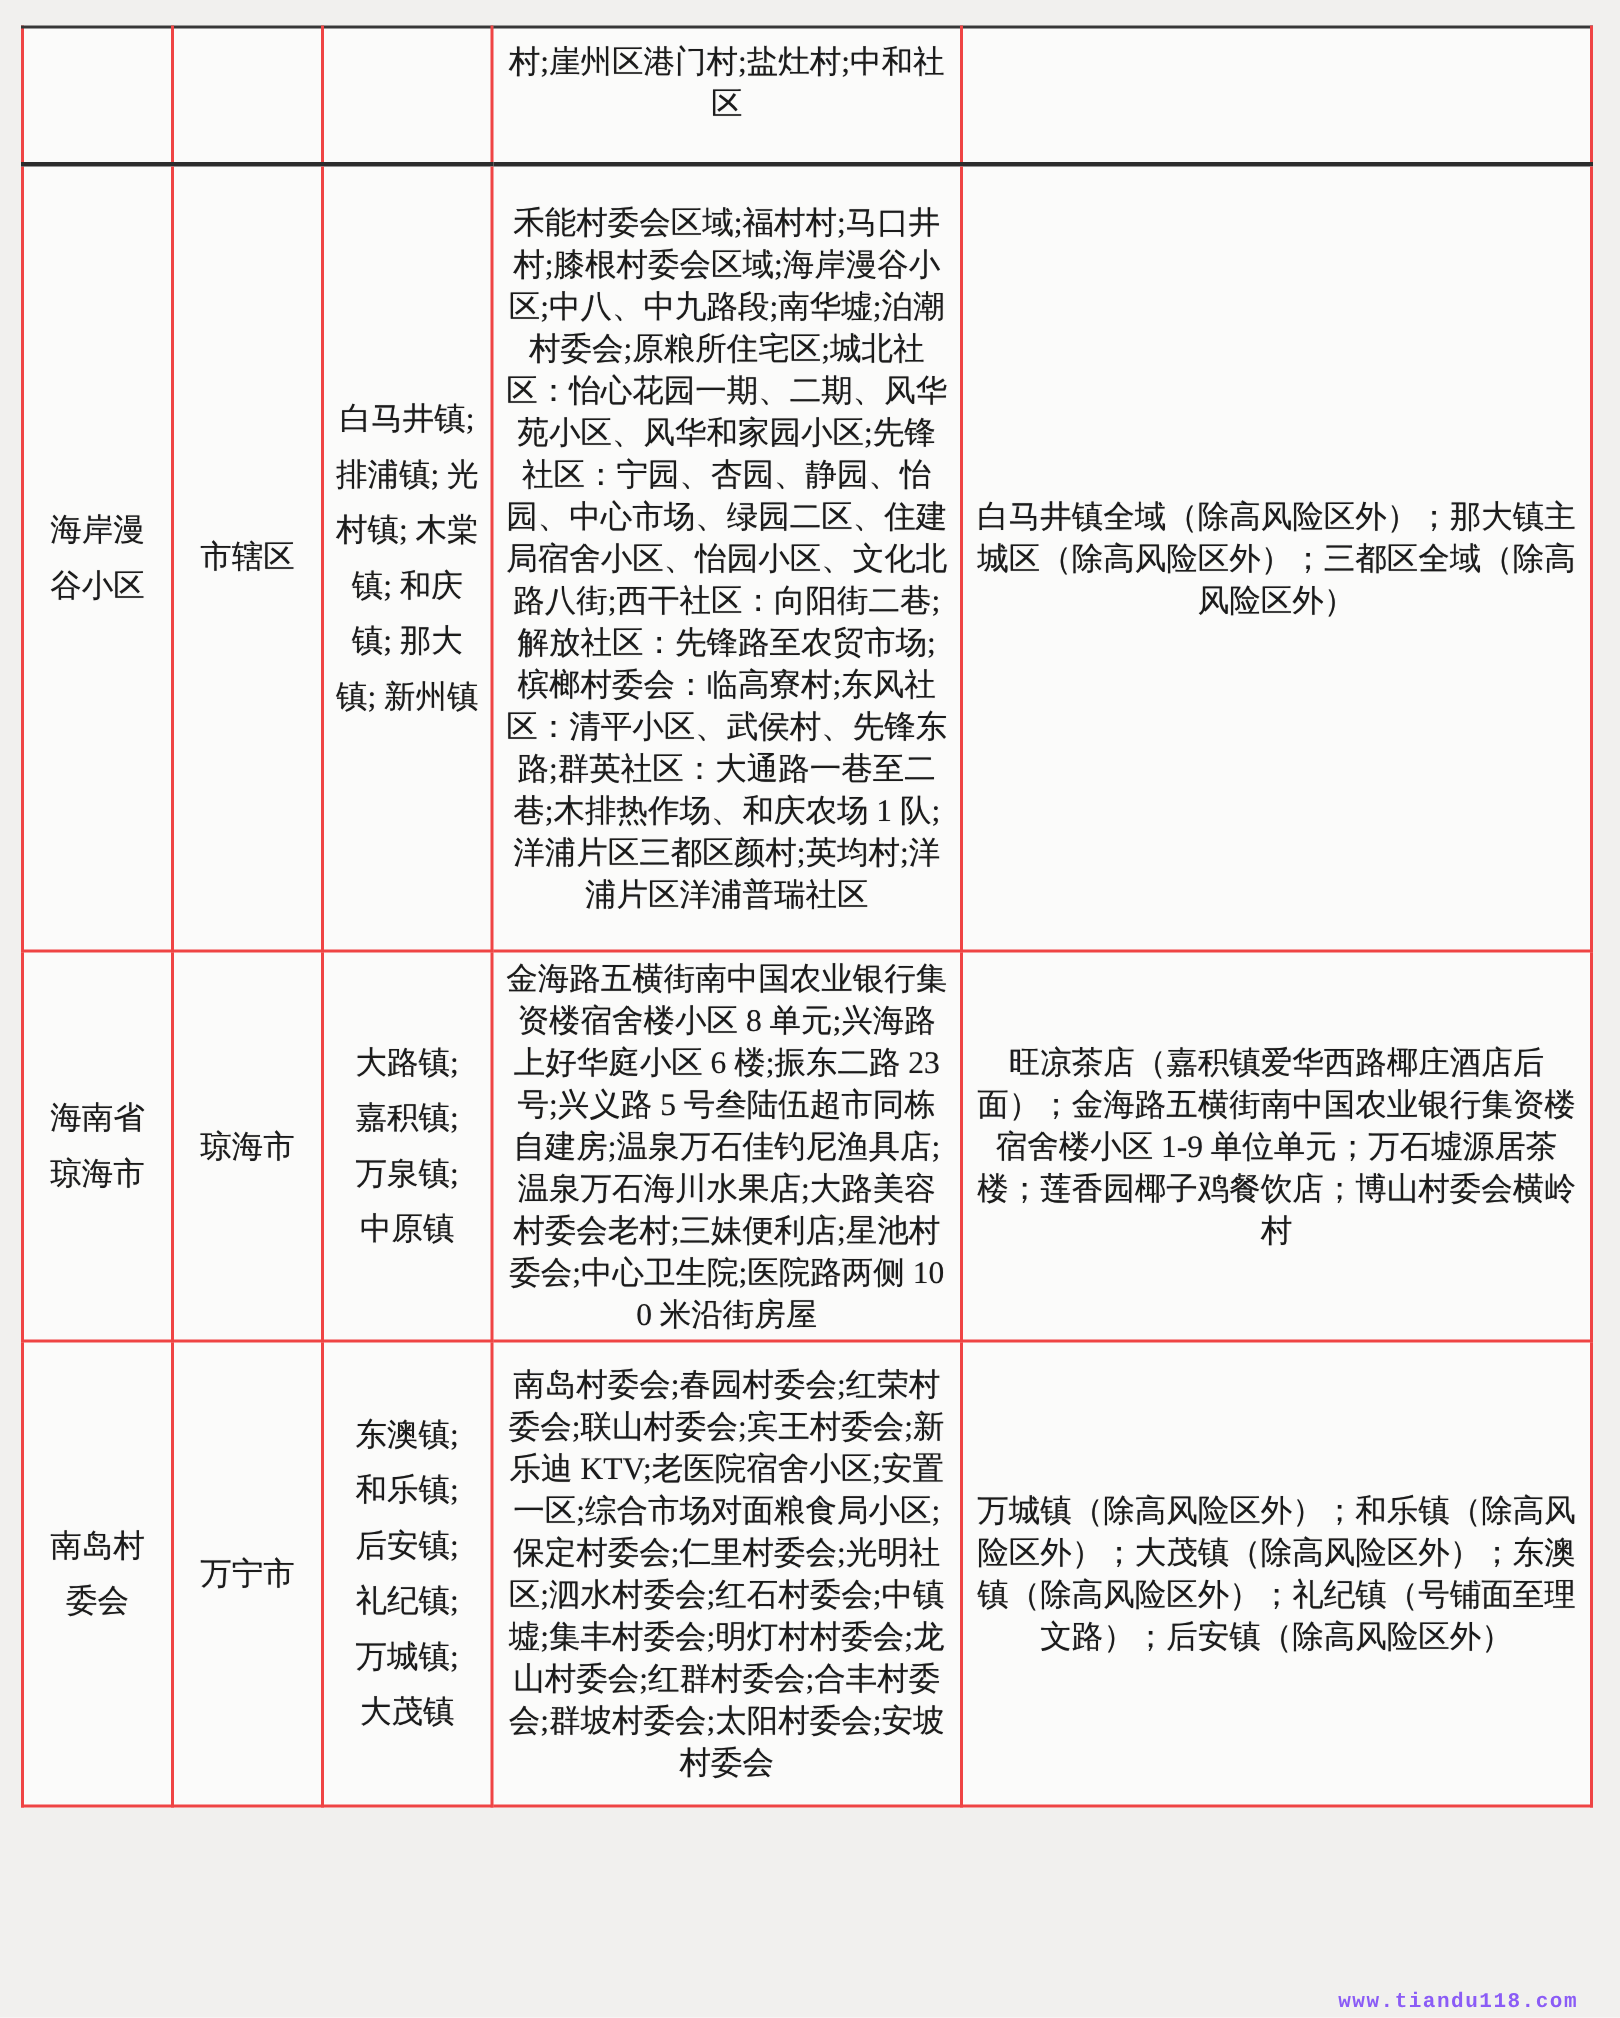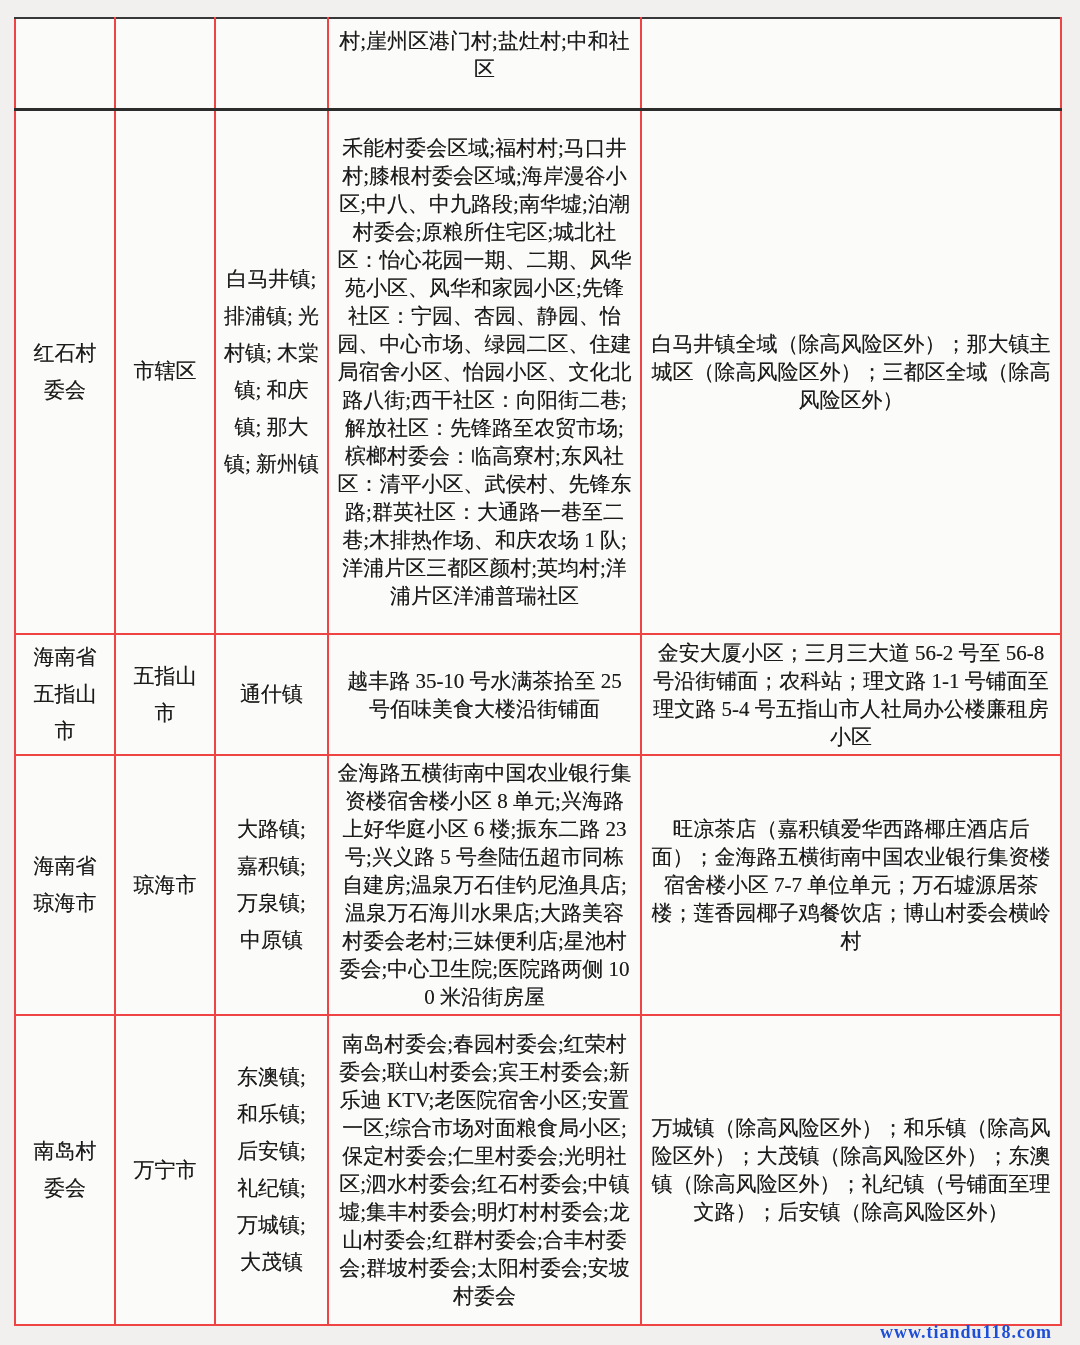--- a/index.html
+++ b/index.html
@@ -42,25 +42,25 @@
   td.cell-towns{white-space:pre-line;padding:4px 6px;}
   td.cell-areas, td.cell-wide{
     line-height:28px;
     padding:2px 7px;
   }
   tr.r0 td.cell-areas{vertical-align:top;padding-top:8px;}
   .watermark{
     position:absolute;
     right:28px;
     bottom:2px;
-    font-family:Liberation Serif, serif;
-    font-size:18px;
+    font-family:Liberation Mono, monospace;
+    font-size:14px;
     font-weight:bold;
     letter-spacing:1px;
-    color:#1d4ed8;
+    color:#8b5cf6;
   }
 </style>
 </head>
 <body>
 
 <table class="risk-table">
   <colgroup>
     <col style="width:100px">
     <col style="width:100px">
     <col style="width:113px">
@@ -69,42 +69,35 @@
   </colgroup>
   <tbody>
     <tr class="r0">
       <td class="cell-province"></td>
       <td class="cell-city"></td>
       <td class="cell-towns"></td>
       <td class="cell-areas">村;崖州区港门村;盐灶村;中和社区</td>
       <td class="cell-wide"></td>
     </tr>
     <tr class="r1">
-      <td class="cell-province">红石村委会</td>
+      <td class="cell-province">海岸漫谷小区</td>
       <td class="cell-city">市辖区</td>
       <td class="cell-towns">白马井镇; 排浦镇; 光村镇; 木棠镇; 和庆镇; 那大镇; 新州镇</td>
       <td class="cell-areas">禾能村委会区域;福村村;马口井村;膝根村委会区域;海岸漫谷小区;中八、中九路段;南华墟;泊潮村委会;原粮所住宅区;城北社区：怡心花园一期、二期、风华苑小区、风华和家园小区;先锋社区：宁园、杏园、静园、怡园、中心市场、绿园二区、住建局宿舍小区、怡园小区、文化北路八街;西干社区：向阳街二巷;解放社区：先锋路至农贸市场;槟榔村委会：临高寮村;东风社区：清平小区、武侯村、先锋东路;群英社区：大通路一巷至二巷;木排热作场、和庆农场 1 队;洋浦片区三都区颜村;英均村;洋浦片区洋浦普瑞社区</td>
       <td class="cell-wide">白马井镇全域（除高风险区外）；那大镇主城区（除高风险区外）；三都区全域（除高风险区外）</td>
-    </tr>
-    <tr class="r2">
-      <td class="cell-province">海南省五指山市</td>
-      <td class="cell-city">五指山市</td>
-      <td class="cell-towns">通什镇</td>
-      <td class="cell-areas">越丰路 35-10 号水满茶拾至 25 号佰味美食大楼沿街铺面</td>
-      <td class="cell-wide">金安大厦小区；三月三大道 56-2 号至 56-8 号沿街铺面；农科站；理文路 1-1 号铺面至理文路 5-4 号五指山市人社局办公楼廉租房小区</td>
     </tr>
     <tr class="r3">
       <td class="cell-province">海南省琼海市</td>
       <td class="cell-city">琼海市</td>
       <td class="cell-towns">大路镇;
 嘉积镇;
 万泉镇;
 中原镇</td>
       <td class="cell-areas">金海路五横街南中国农业银行集资楼宿舍楼小区 8 单元;兴海路上好华庭小区 6 楼;振东二路 23 号;兴义路 5 号叁陆伍超市同栋自建房;温泉万石佳钓尼渔具店;温泉万石海川水果店;大路美容村委会老村;三妹便利店;星池村委会;中心卫生院;医院路两侧 100 米沿街房屋</td>
-      <td class="cell-wide">旺凉茶店（嘉积镇爱华西路椰庄酒店后面）；金海路五横街南中国农业银行集资楼宿舍楼小区 7-7 单位单元；万石墟源居茶楼；莲香园椰子鸡餐饮店；博山村委会横岭村</td>
+      <td class="cell-wide">旺凉茶店（嘉积镇爱华西路椰庄酒店后面）；金海路五横街南中国农业银行集资楼宿舍楼小区 1-9 单位单元；万石墟源居茶楼；莲香园椰子鸡餐饮店；博山村委会横岭村</td>
     </tr>
     <tr class="r4">
       <td class="cell-province">南岛村委会</td>
       <td class="cell-city">万宁市</td>
       <td class="cell-towns">东澳镇;
 和乐镇;
 后安镇;
 礼纪镇;
 万城镇;
 大茂镇</td>

